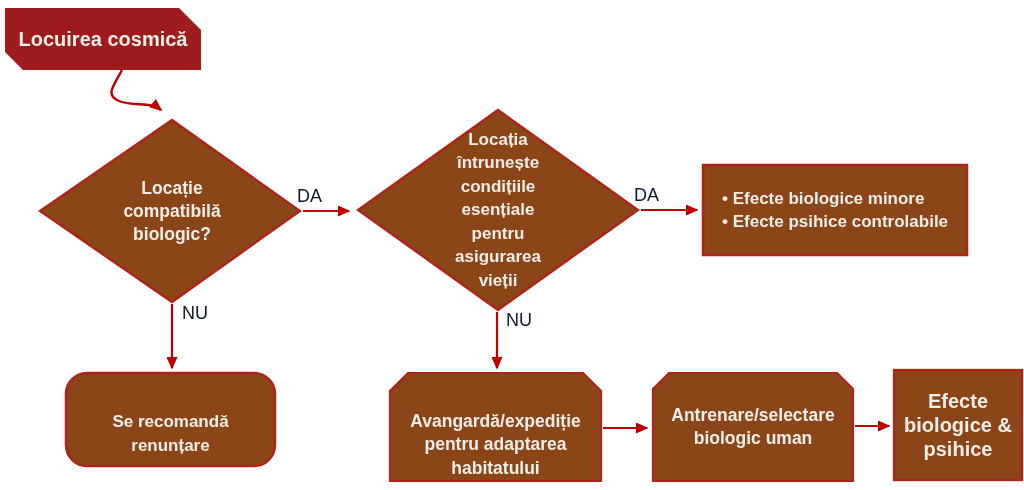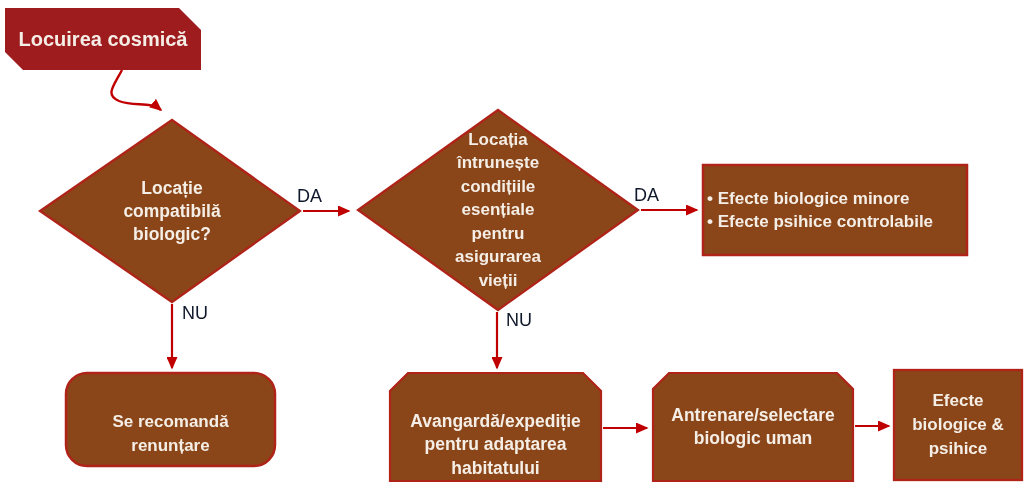--- a/index.html
+++ b/index.html
@@ -10,25 +10,25 @@
   .layer { position:absolute; left:0; top:0; }
   .txt {
     position:absolute; display:flex; flex-direction:column;
     align-items:center; justify-content:center; text-align:left;
     color:#F5EEE6; font-weight:bold; pointer-events:none;
   }
   .banner-label { left:5px; top:8px; width:196px; height:62px; font-size:20px; }
   .d1-text  { left:92px;  top:176px; width:160px; height:70px;  font-size:17.5px; line-height:23px; }
   .d2-text  { left:418px; top:127px; width:160px; height:166px; font-size:17px;   line-height:23.5px; }
   .bullet-box-text { left:703px; top:165px; width:264px; height:90px; font-size:17px; line-height:23px;
-                     align-items:flex-start; padding-left:4px; box-sizing:border-box; text-align:left; }
+                     align-items:flex-start; padding-left:19px; box-sizing:border-box; text-align:left; }
   .abandon-text  { left:66px;  top:373px; width:209px; height:121px;  font-size:17px; line-height:24px; }
   .vanguard-text { left:390px; top:391px; width:211px; height:108px; font-size:17.5px; line-height:23.5px; }
   .training-text { left:653px; top:373px; width:200px; height:108px; font-size:17.5px; line-height:23.5px; }
-  .final-text    { left:894px; top:370px; width:128px; height:110px; font-size:17px;   line-height:24px; }
+  .final-text    { left:894px; top:370px; width:128px; height:110px; font-size:20px;   line-height:24px; }
   .edge-label {
     position:absolute; color:#0f172a; font-size:18px; font-weight:500;
     pointer-events:none;
   }
   .lbl-da1 { left:297px; top:186px; }
   .lbl-nu1 { left:182px; top:303px; }
   .lbl-da2 { left:634px; top:185px; }
   .lbl-nu2 { left:506px; top:310px; }
 </style>
 </head>

